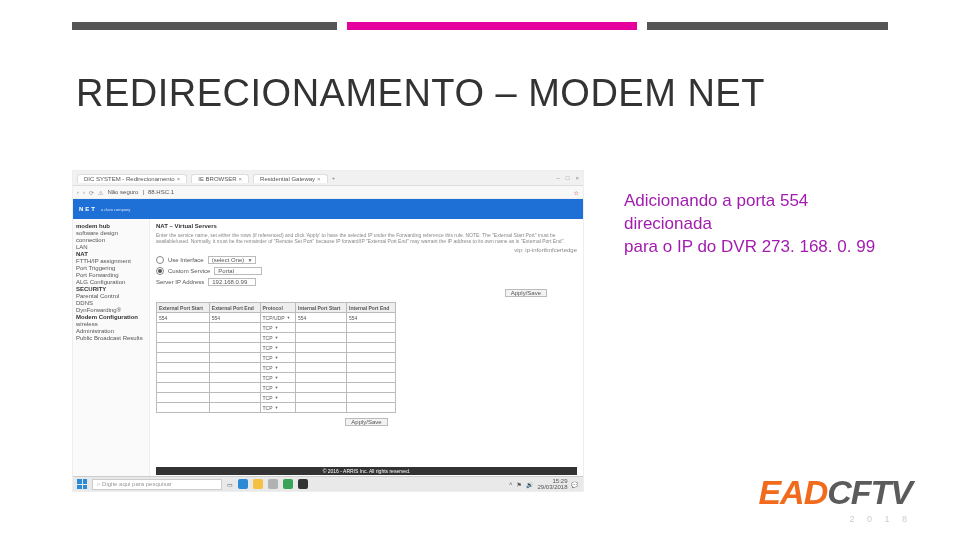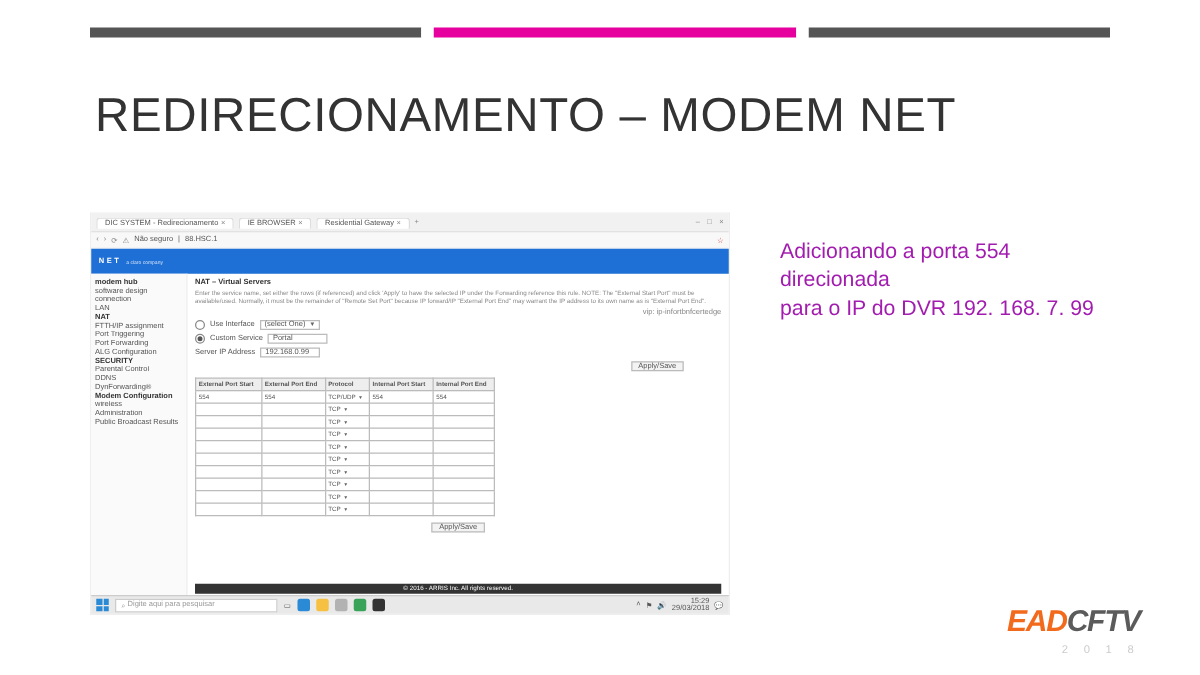--- a/index.html
+++ b/index.html
@@ -59,41 +59,41 @@
   .search{border:1px solid #ccc;background:#fff;color:#999;padding:0 4px;flex:0 0 120px;height:9px;display:flex;align-items:center;}
   .tb-ico{width:10px;height:10px;border-radius:2px;}
   .tb-ico.edge{background:#2b8ad6;}
   .tb-ico.file{background:#f6c142;}
   .tb-ico.store{background:#b2b2b2;}
   .tb-ico.app1{background:#3aa35a;}
   .tb-ico.app2{background:#333;}
   .tray{margin-left:auto;display:flex;align-items:center;gap:4px;color:#555;}
   .clock{text-align:right;line-height:1;}
   
-  .brand{position:absolute;right:48px;bottom:28px;font-family:Arial Black,Arial,sans-serif;font-weight:900;font-size:24px;letter-spacing:-1px;}
+  .brand{position:absolute;right:48px;bottom:28px;font-family:Arial Black,Arial,sans-serif;font-weight:900;font-size:34px;letter-spacing:-1px;}
   .brand .a{color:#f26b1d;font-style:italic;}
   .brand .b{color:#5b5b5b;font-style:italic;}
   .brand-sub{position:absolute;right:48px;bottom:16px;font-size:9px;letter-spacing:5px;color:#ccc;text-align:right;}
 </style>
 </head>
 <body>
 
 <div class="topbar">
   <div class="seg gray1"></div>
   <div class="seg gap1"></div>
   <div class="seg magenta"></div>
   <div class="seg gap2"></div>
   <div class="seg gray2"></div>
 </div>
 
 <div class="headline">REDIRECIONAMENTO – MODEM NET</div>
 
 <div class="caption">
   <span>Adicionando a porta 554 direcionada</span><br>
-  <span>para o IP do DVR 192. 168. 7. 99</span>
+  <span>para o IP do DVR 273. 168. 0. 99</span>
 </div>
 
 <div class="shot">
 
   <div class="tabs">
     <div class="tab">
       <span>DIC SYSTEM - Redirecionamento</span>
       <span class="x">×</span>
     </div>
     <div class="tab">

